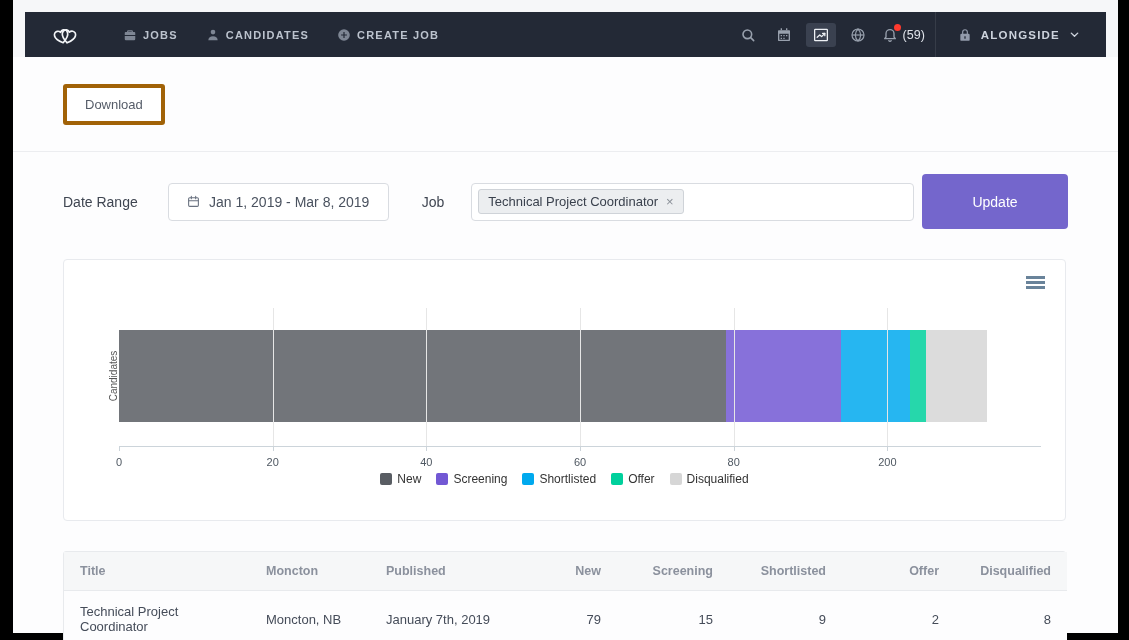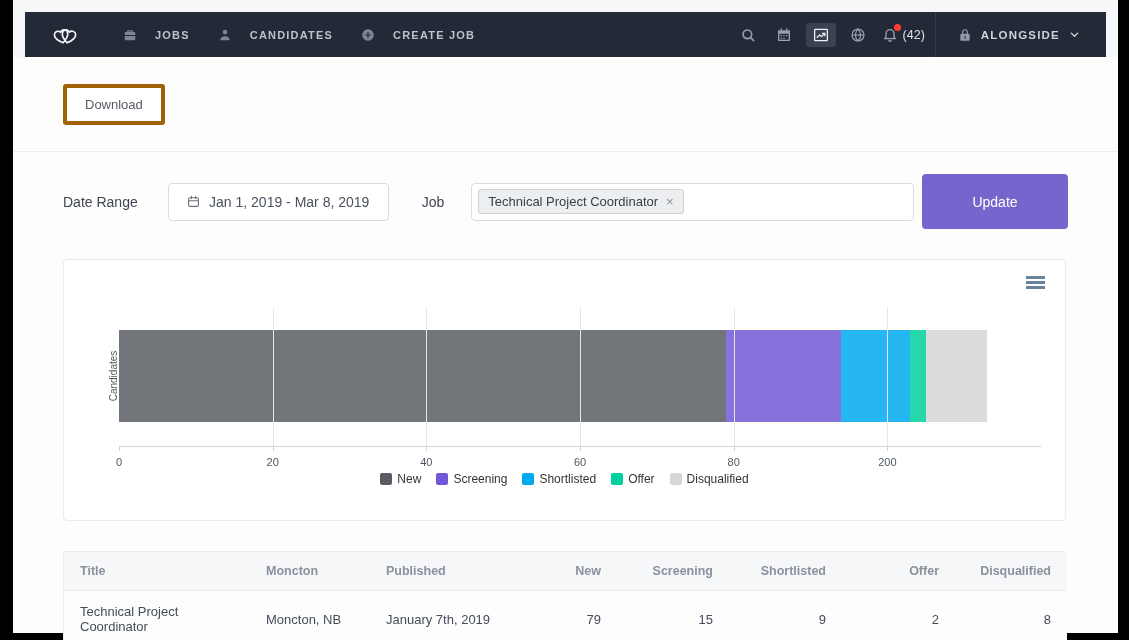--- a/index.html
+++ b/index.html
@@ -4,21 +4,21 @@
 <style>
   * { margin:0; padding:0; box-sizing:border-box; }
   html,body { width:1129px; height:640px; overflow:hidden; background:#000; font-family:"Liberation Sans", sans-serif; }
   .page { position:absolute; left:13px; top:0; right:11px; bottom:7px; background:#fdfdfe; }
 
   
   .topband { background:#f6f7f9; padding:12px 12px 0; }
   .navbar { height:45px; background:#232936; display:flex; align-items:stretch; justify-content:space-between; }
   .nav-left { display:flex; align-items:center; padding-left:22px; }
   .logo { margin-right:26px; display:flex; align-items:center; cursor:pointer; }
-  .nav-item { display:flex; align-items:center; gap:18px; padding:0 14px; cursor:pointer;
+  .nav-item { display:flex; align-items:center; gap:6px; padding:0 14px; cursor:pointer;
               color:#bcc3ce; font-size:11px; font-weight:bold; letter-spacing:1.2px; }
   .nav-item svg, .icon-btn svg { display:block; }
   .nav-item .nicon { color:#7e8694; display:flex; }
   .nav-right { display:flex; align-items:stretch; }
   .icon-btn { display:flex; align-items:center; justify-content:center; width:36px; color:#98a0ad; cursor:pointer; position:relative; }
   .icon-btn.active { width:38px; }
   .icon-btn.active .active-bg { background:#3a4150; border-radius:3px; padding:5px 7px; color:#eef1f5; display:flex; }
   .bell-wrap { width:auto; padding:0 10px 0 6px; gap:5px; }
   .bell-holder { position:relative; display:flex; }
   .bell-dot { position:absolute; top:-3px; right:-3px; width:7px; height:7px; border-radius:50%; background:var(--badge-red,#ff3a2e); }
@@ -151,21 +151,21 @@
             </svg>
         </div>
         <div class="icon-btn bell-wrap">
           <span class="bell-holder">
             <svg width="16" height="16" viewBox="0 0 24 24" fill="none" stroke="currentColor" stroke-width="2" stroke-linecap="round" stroke-linejoin="round">
                 <path d="M18 15v-5a6 6 0 1 0-12 0v5l-2 2.5h16L18 15z"></path>
                 <path d="M10.3 20.5a1.9 1.9 0 0 0 3.4 0"></path>
               </svg>
             <span class="bell-dot"></span>
           </span>
-          <span class="bell-count">(42)</span>
+          <span class="bell-count">(59)</span>
         </div>
         <div class="nav-divider"></div>
         <div class="account">
           <span class="nicon">
             <svg width="14" height="14" viewBox="0 0 24 24" fill="currentColor">
                 <path d="M12 2a5 5 0 0 0-5 5v3H6a2 2 0 0 0-2 2v8a2 2 0 0 0 2 2h12a2 2 0 0 0 2-2v-8a2 2 0 0 0-2-2h-1V7a5 5 0 0 0-5-5zm-3 8V7a3 3 0 0 1 6 0v3H9zm3 4a1.5 1.5 0 0 1 .8 2.8V19h-1.6v-2.2A1.5 1.5 0 0 1 12 14z"></path>
               </svg>
           </span>
           <span>ALONGSIDE</span>
           <span class="nicon">

